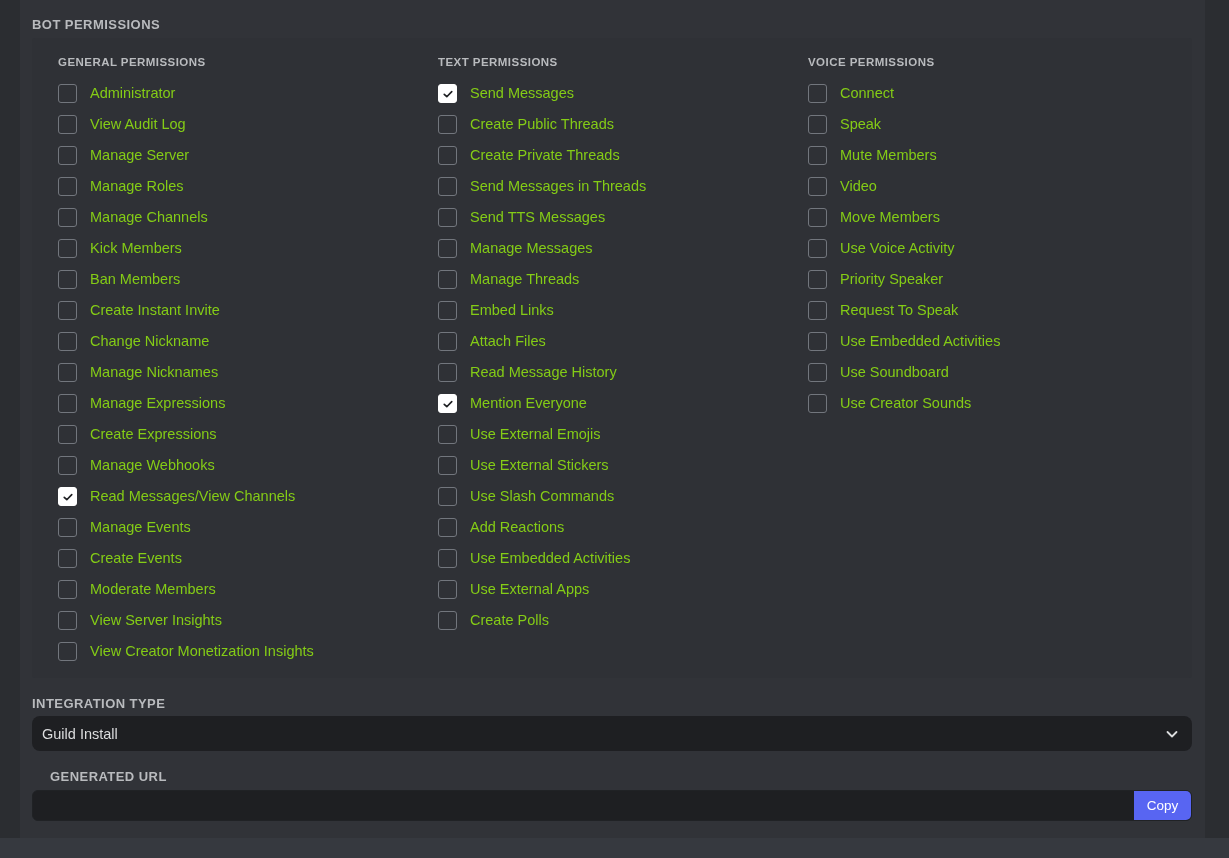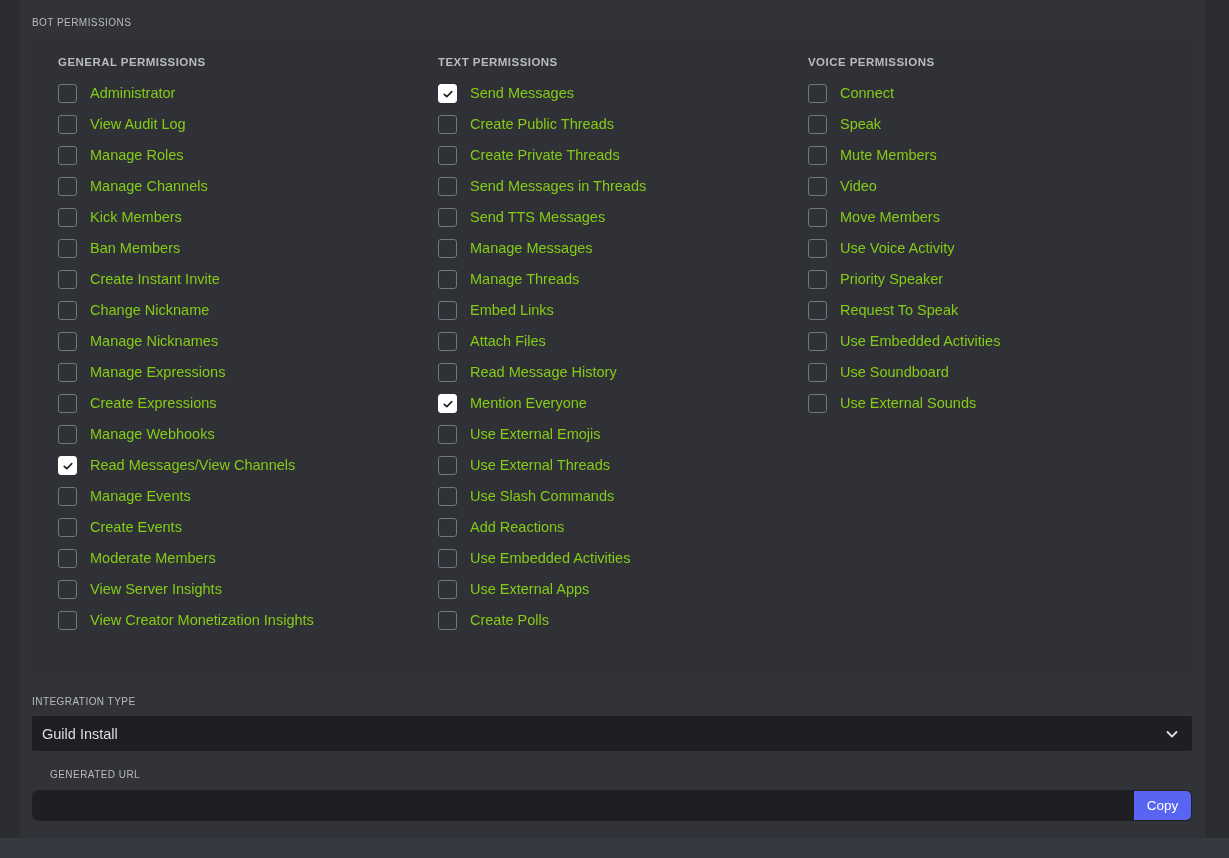--- a/index.html
+++ b/index.html
@@ -47,22 +47,22 @@
   .content-col {
     position: absolute;
     left: 20px; top: 0;
     width: 1185px;
     height: 838px;
     background: #313338;
   }
 
   
   .section-label {
-    font-size: 10px;
-    font-weight: normal;
+    font-size: 13px;
+    font-weight: bold;
     letter-spacing: 0.45px;
     color: #b9bbbe;
     text-transform: uppercase;
   }
 
   #bot-permissions-label {
     position: absolute;
     left: 12px;
     top: 17px;
   }
@@ -144,21 +144,21 @@
     top: 696px;
   }
 
   .select-field {
     position: absolute;
     left: 12px;
     top: 716px;
     width: 1160px;
     height: 35px;
     background: #1e1f22;
-    border-radius: 3px;
+    border-radius: 8px;
     display: flex;
     align-items: center;
     padding: 0 12px 0 10px;
     cursor: pointer;
   }
 
   .select-value {
     font-size: 14.5px;
     color: #dcddde;
     flex: 1;
@@ -243,20 +243,24 @@
             <div class="perm-row">
               <div class="checkbox"></div>
               <span class="perm-label">Administrator</span>
             </div>
             <div class="perm-row">
               <div class="checkbox"></div>
               <span class="perm-label">View Audit Log</span>
             </div>
             <div class="perm-row">
               <div class="checkbox"></div>
+              <span class="perm-label">Manage Server</span>
+            </div>
+            <div class="perm-row">
+              <div class="checkbox"></div>
               <span class="perm-label">Manage Roles</span>
             </div>
             <div class="perm-row">
               <div class="checkbox"></div>
               <span class="perm-label">Manage Channels</span>
             </div>
             <div class="perm-row">
               <div class="checkbox"></div>
               <span class="perm-label">Kick Members</span>
             </div>
@@ -373,21 +377,21 @@
                 </svg>
               </div>
               <span class="perm-label">Mention Everyone</span>
             </div>
             <div class="perm-row">
               <div class="checkbox"></div>
               <span class="perm-label">Use External Emojis</span>
             </div>
             <div class="perm-row">
               <div class="checkbox"></div>
-              <span class="perm-label">Use External Threads</span>
+              <span class="perm-label">Use External Stickers</span>
             </div>
             <div class="perm-row">
               <div class="checkbox"></div>
               <span class="perm-label">Use Slash Commands</span>
             </div>
             <div class="perm-row">
               <div class="checkbox"></div>
               <span class="perm-label">Add Reactions</span>
             </div>
             <div class="perm-row">
@@ -443,21 +447,21 @@
             <div class="perm-row">
               <div class="checkbox"></div>
               <span class="perm-label">Use Embedded Activities</span>
             </div>
             <div class="perm-row">
               <div class="checkbox"></div>
               <span class="perm-label">Use Soundboard</span>
             </div>
             <div class="perm-row">
               <div class="checkbox"></div>
-              <span class="perm-label">Use External Sounds</span>
+              <span class="perm-label">Use Creator Sounds</span>
             </div>
           </div>
       </div>
     </div>
 
     <div class="section-label" id="integration-type-label">INTEGRATION TYPE</div>
 
     <div class="select-field">
       <span class="select-value">Guild Install</span>
       <span class="chevron">

